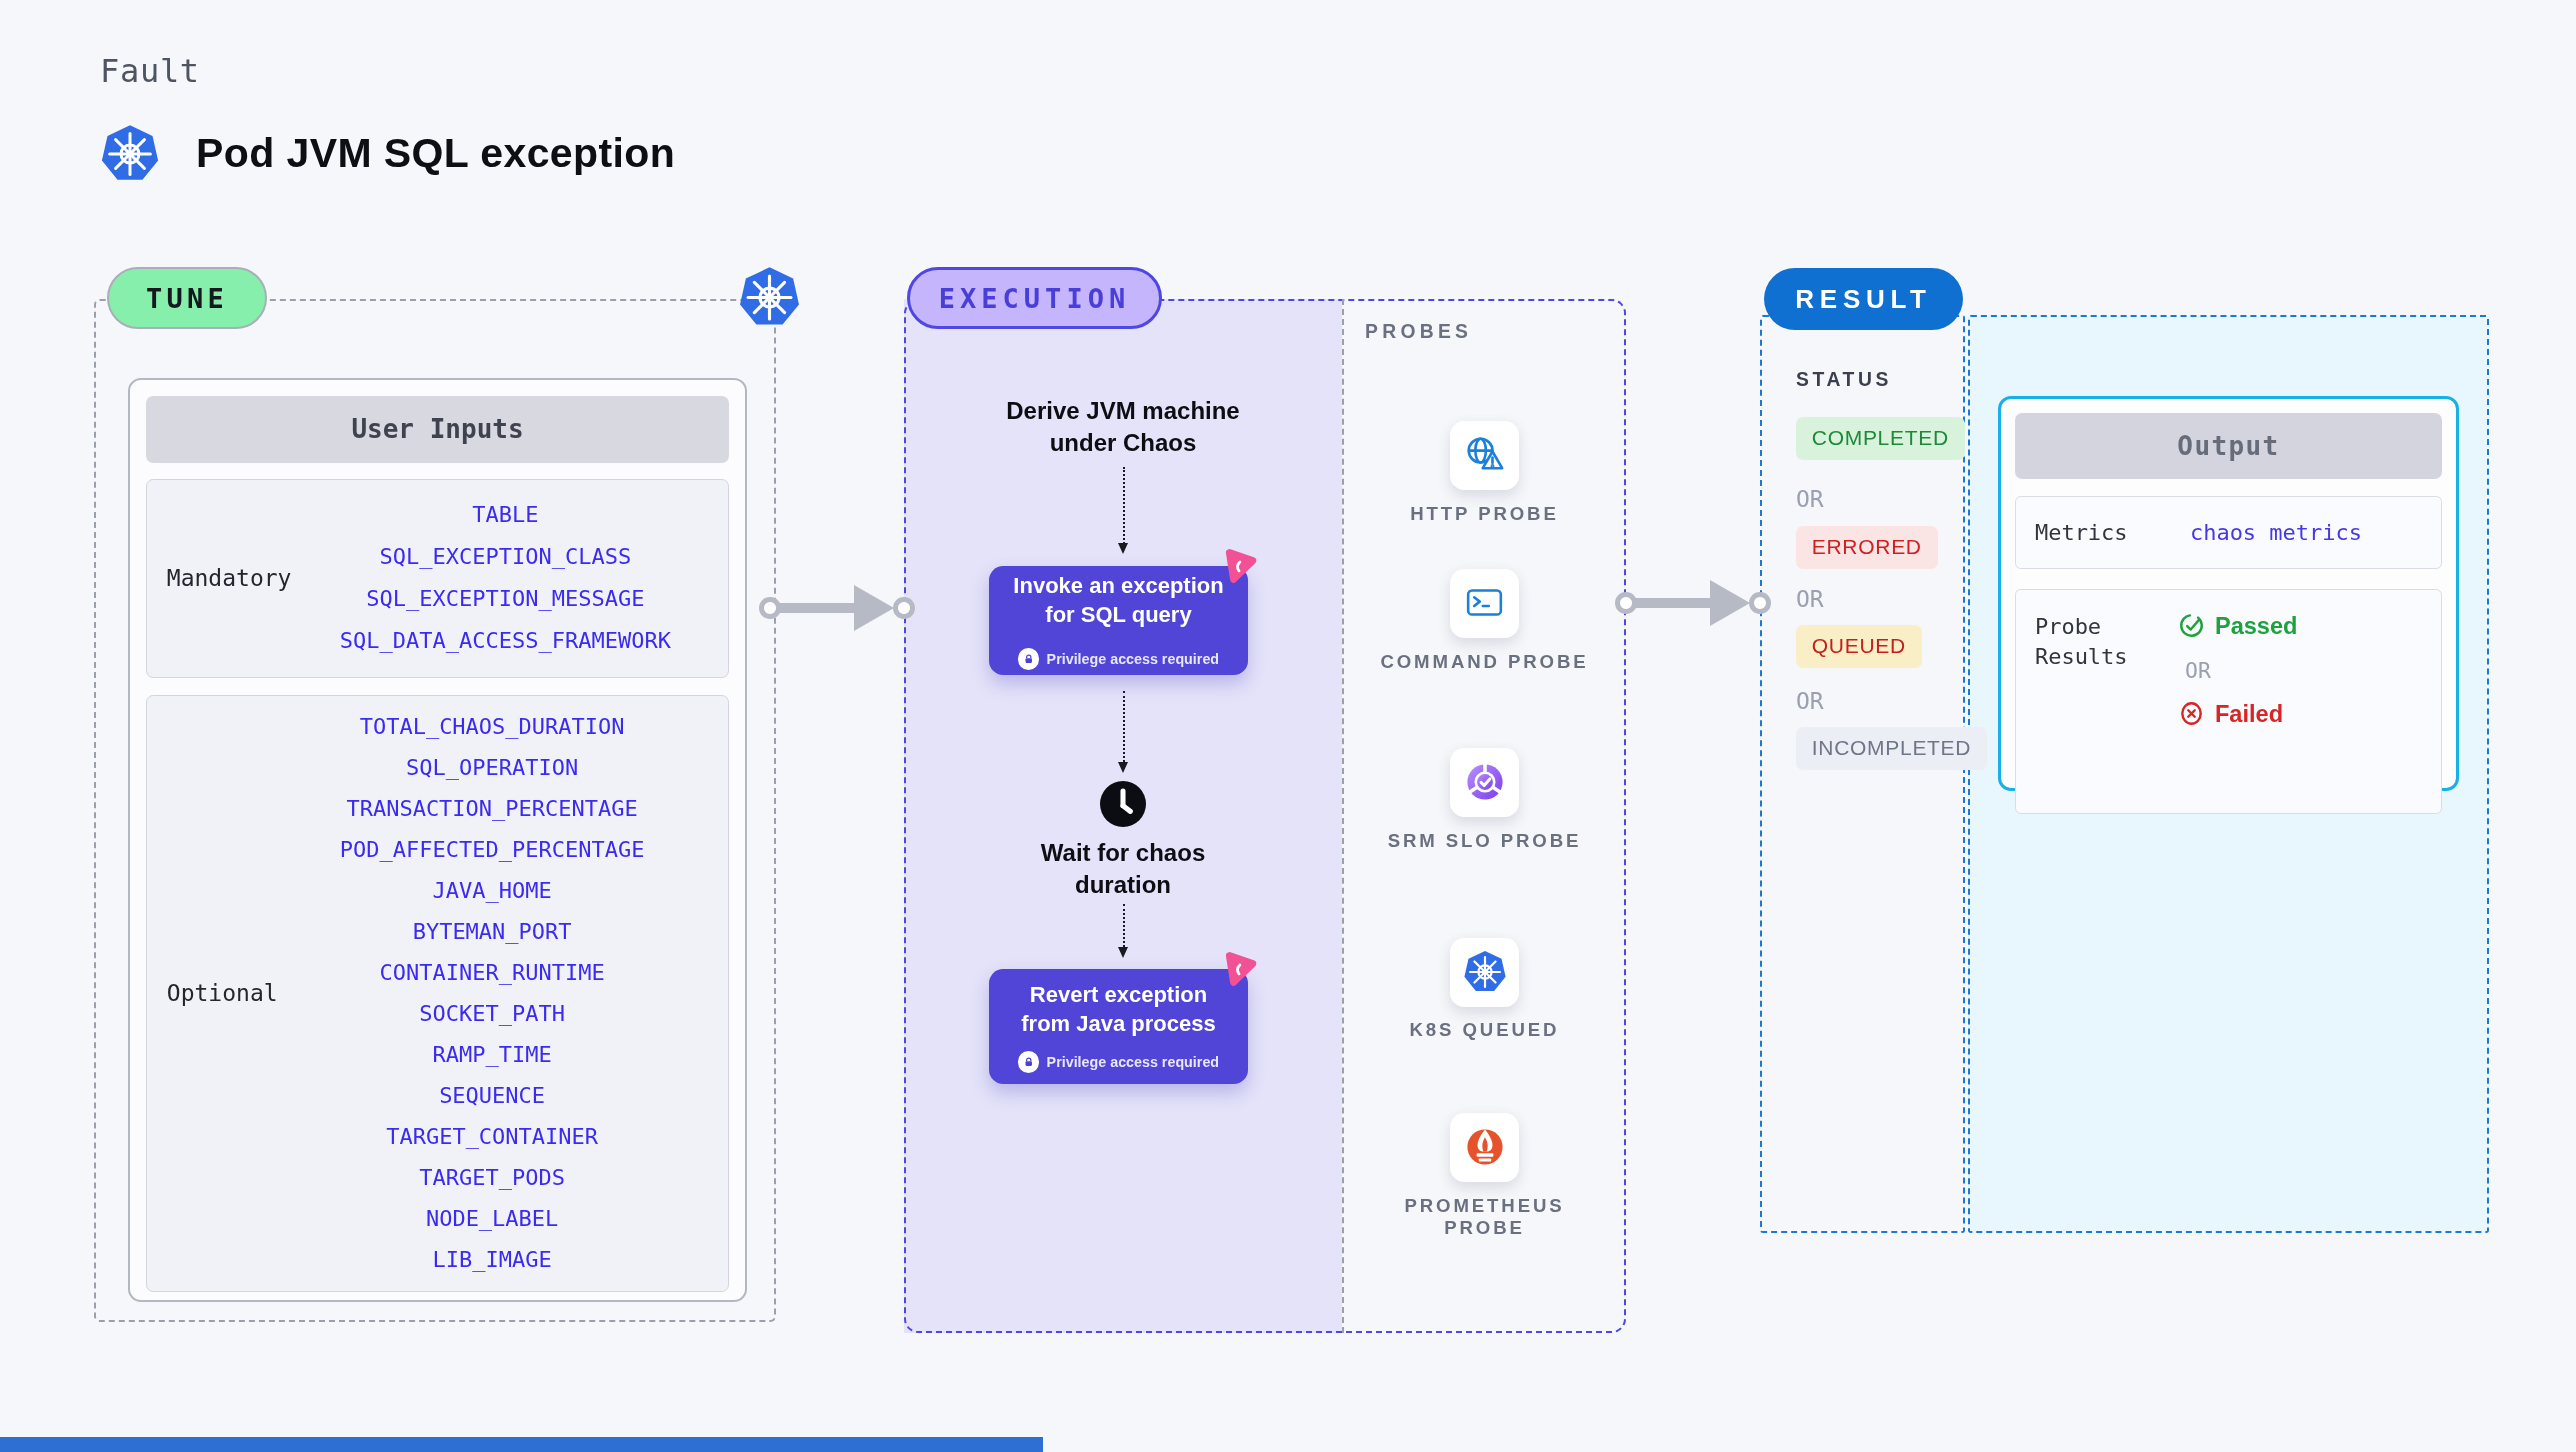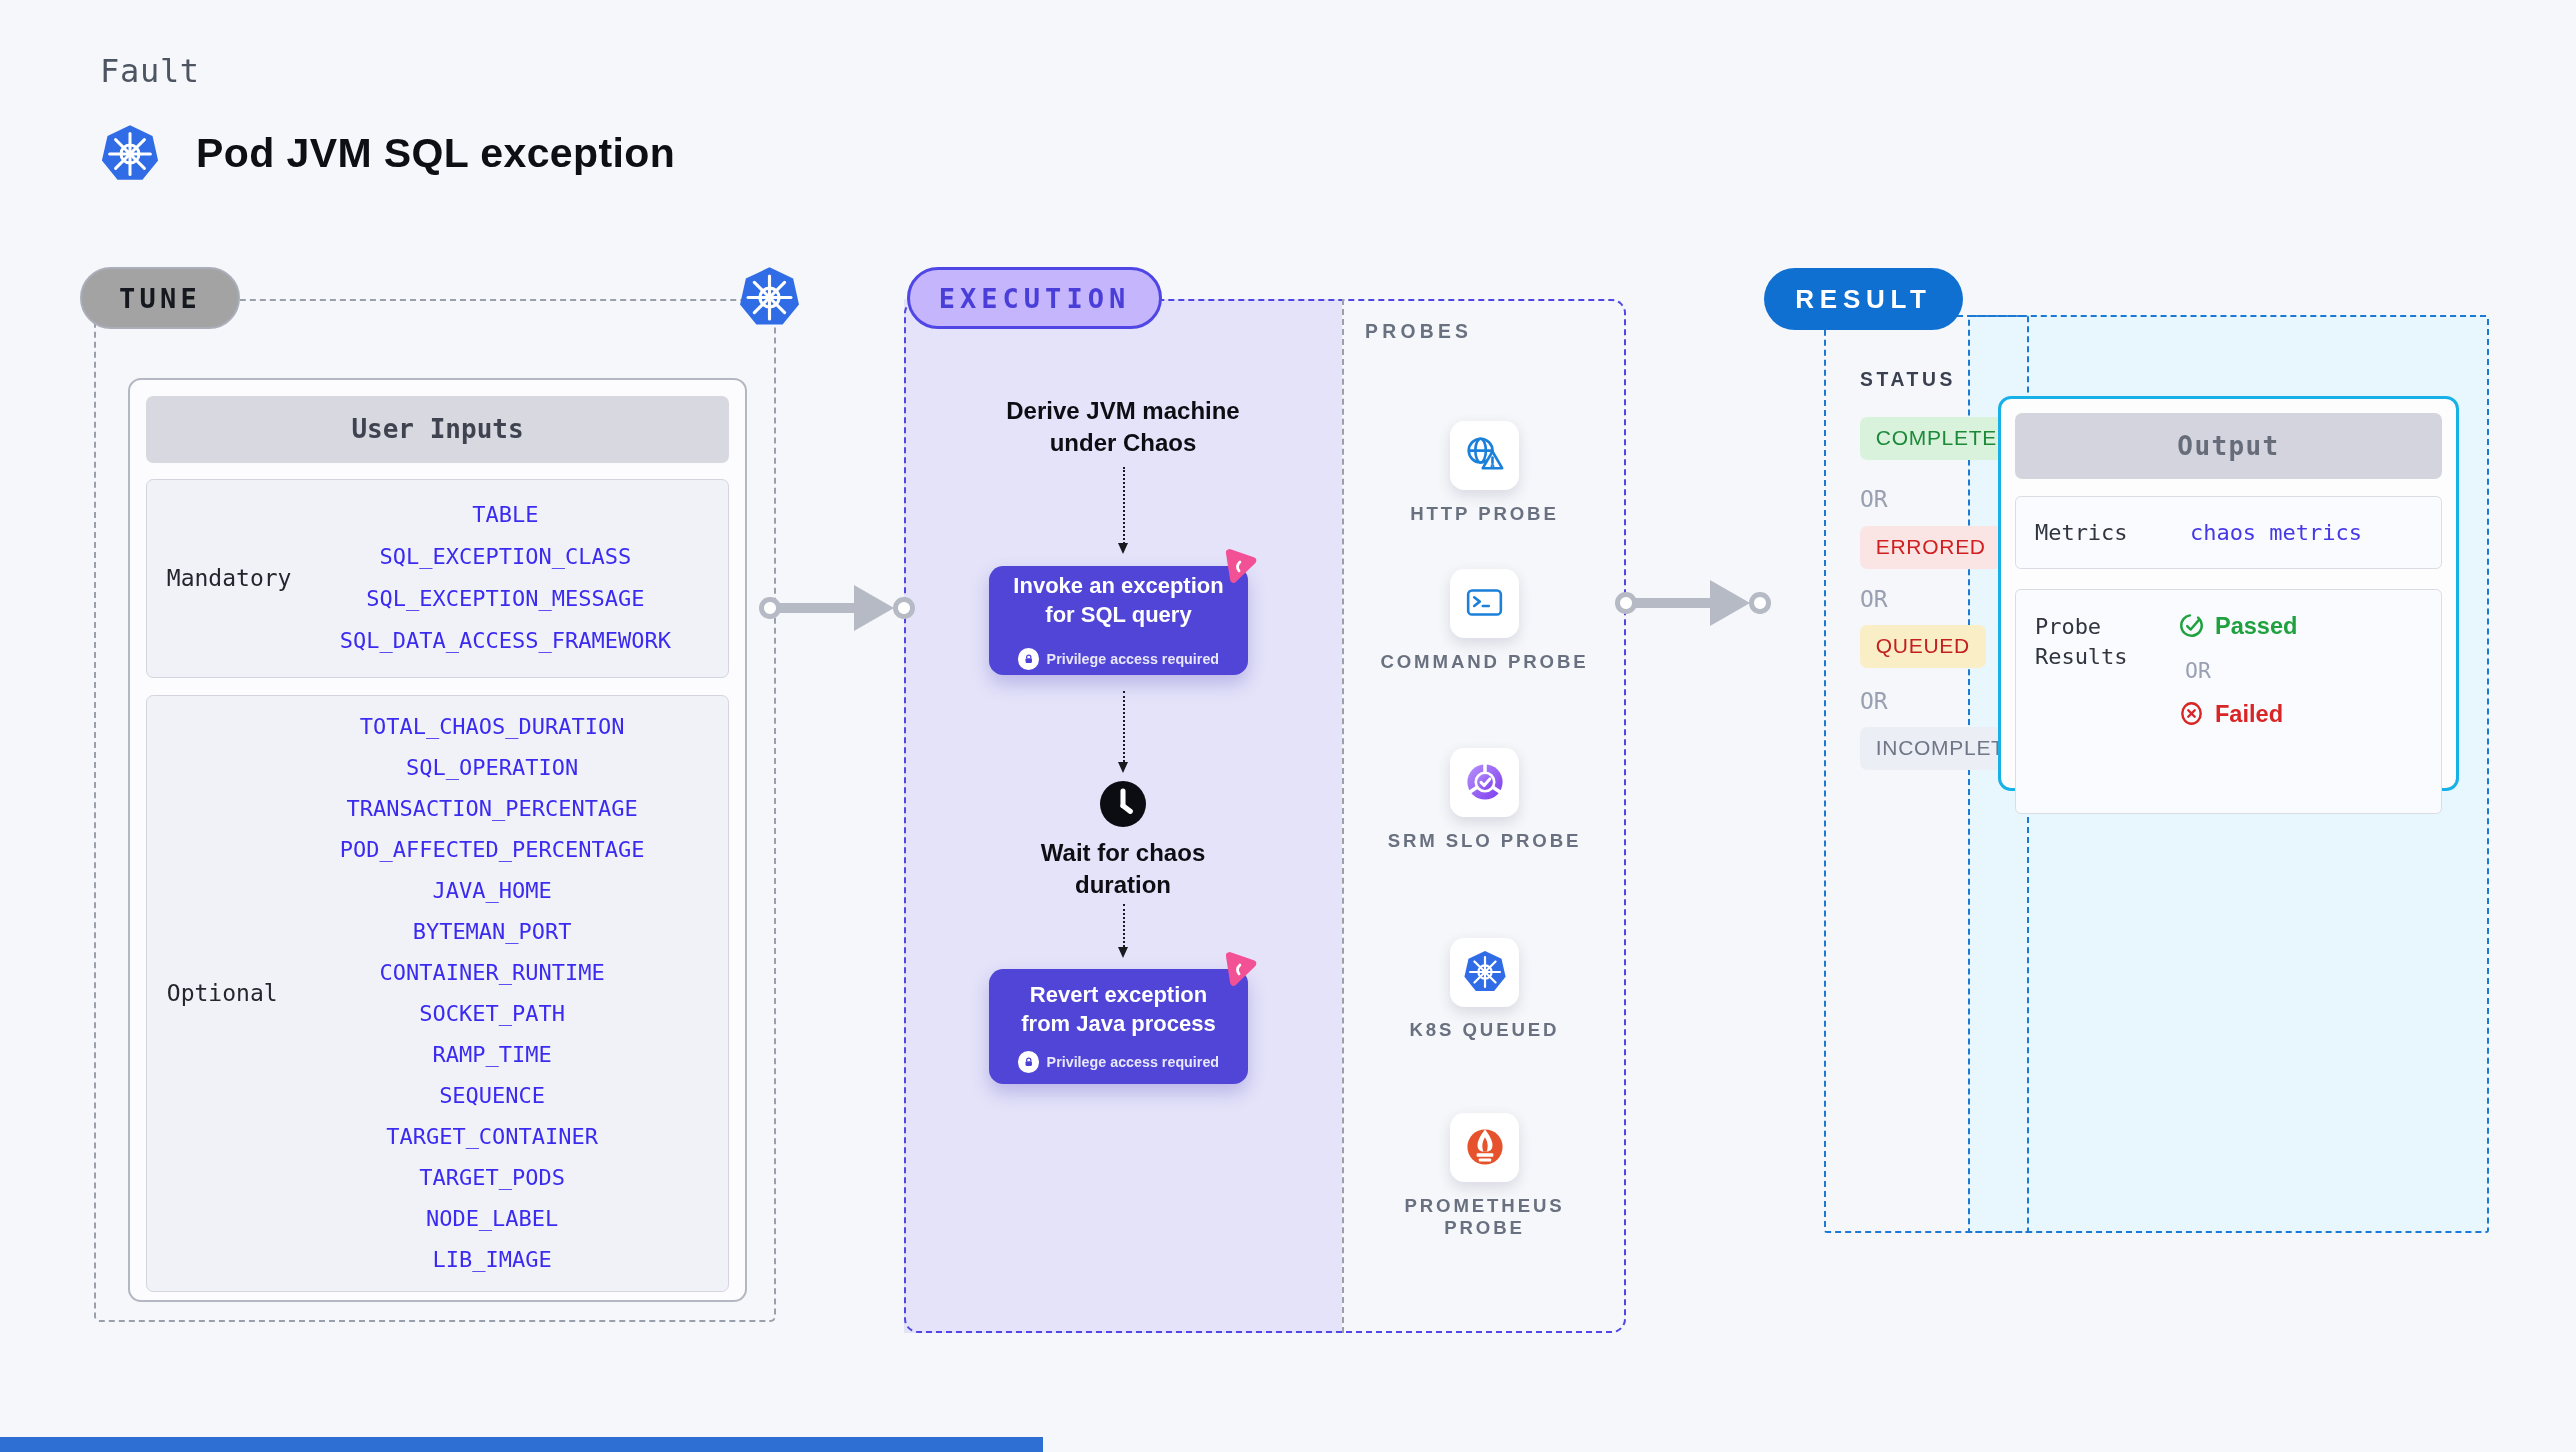--- a/index.html
+++ b/index.html
@@ -9,21 +9,21 @@
   
   .kicker{position:absolute;left:100px;top:52px;font-family:"DejaVu Sans Mono",monospace;
           font-size:32px;color:#4d5462;letter-spacing:0.7px;}
   .title-row{position:absolute;left:100px;top:120px;display:flex;align-items:center;gap:26px;}
   .title-row h1{margin:10px;font-size:41px;font-weight:800;color:#0d0f14;letter-spacing:0.4px;}
   .k8s-svg{display:block;}
 
   
   .pill{position:absolute;height:62px;border-radius:34px;display:flex;align-items:center;
         justify-content:center;z-index:6;box-sizing:border-box;}
-  .tune-pill{left:80px;top:267px;width:160px;background:#a3a3a3;border:2.9px solid #a9aeb9;
+  .tune-pill{left:107px;top:267px;width:160px;background:#86efac;border:2.9px solid #a9aeb9;
         font-family:"DejaVu Sans Mono",monospace;font-weight:700;font-size:27px;
         letter-spacing:4.3px;color:#15181e;}
   .exec-pill{left:907px;top:267px;width:255px;background:#c4b5fd;border:3.6px solid #4f46e5;
         font-family:"DejaVu Sans Mono",monospace;font-weight:700;font-size:27px;
         letter-spacing:5px;color:#4a3ed8;}
   .result-pill{left:1764px;top:268px;width:199px;background:#1070d2;border:none;
         font-weight:800;font-size:26px;letter-spacing:5.7px;color:#ffffff;}
 
   
   .tune-box{position:absolute;left:94px;top:299px;width:682px;height:1023px;
@@ -87,21 +87,21 @@
   
   .probes-heading{position:absolute;left:1365px;top:321px;font-weight:700;font-size:19.3px;
         letter-spacing:4.3px;color:#69707f;z-index:4;}
   .probe-card{position:absolute;left:1450px;width:69px;height:69px;background:#ffffff;
         border-radius:14.3px;box-shadow:0 5.7px 14.3px rgba(40,50,90,.14);display:flex;
         align-items:center;justify-content:center;z-index:4;}
   .probe-label{position:absolute;left:1377px;width:215px;text-align:center;font-weight:700;
         font-size:18.6px;letter-spacing:2.9px;line-height:22px;color:#69707f;z-index:4;}
 
   
-  .status-box{position:absolute;left:1824px;top:315px;width:205px;height:918px;
+  .status-box{position:absolute;left:1760px;top:315px;width:205px;height:918px;
         border:2.9px dashed #1b78d3;border-radius:2.9px;box-sizing:border-box;z-index:3;}
   .status-heading{position:absolute;left:34px;top:52px;font-weight:700;font-size:19.3px;
         letter-spacing:3.6px;color:#3a4050;}
   .badge{position:absolute;left:34px;border-radius:7.2px;padding:9.3px 15.8px;font-weight:400;
         font-size:21px;letter-spacing:0.7px;white-space:nowrap;}
   .badge.completed{top:100px;background:#d9f2dc;color:#1d8a39;}
   .badge.errored{top:209px;background:#fbe4e4;color:#cf1f1f;}
   .badge.queued{top:308px;background:#faeec6;color:#c32020;}
   .badge.incompleted{top:410px;background:#eceef5;color:#6f7687;}
   .or-sep{position:absolute;left:34px;font-family:"DejaVu Sans Mono",monospace;font-size:23px;

